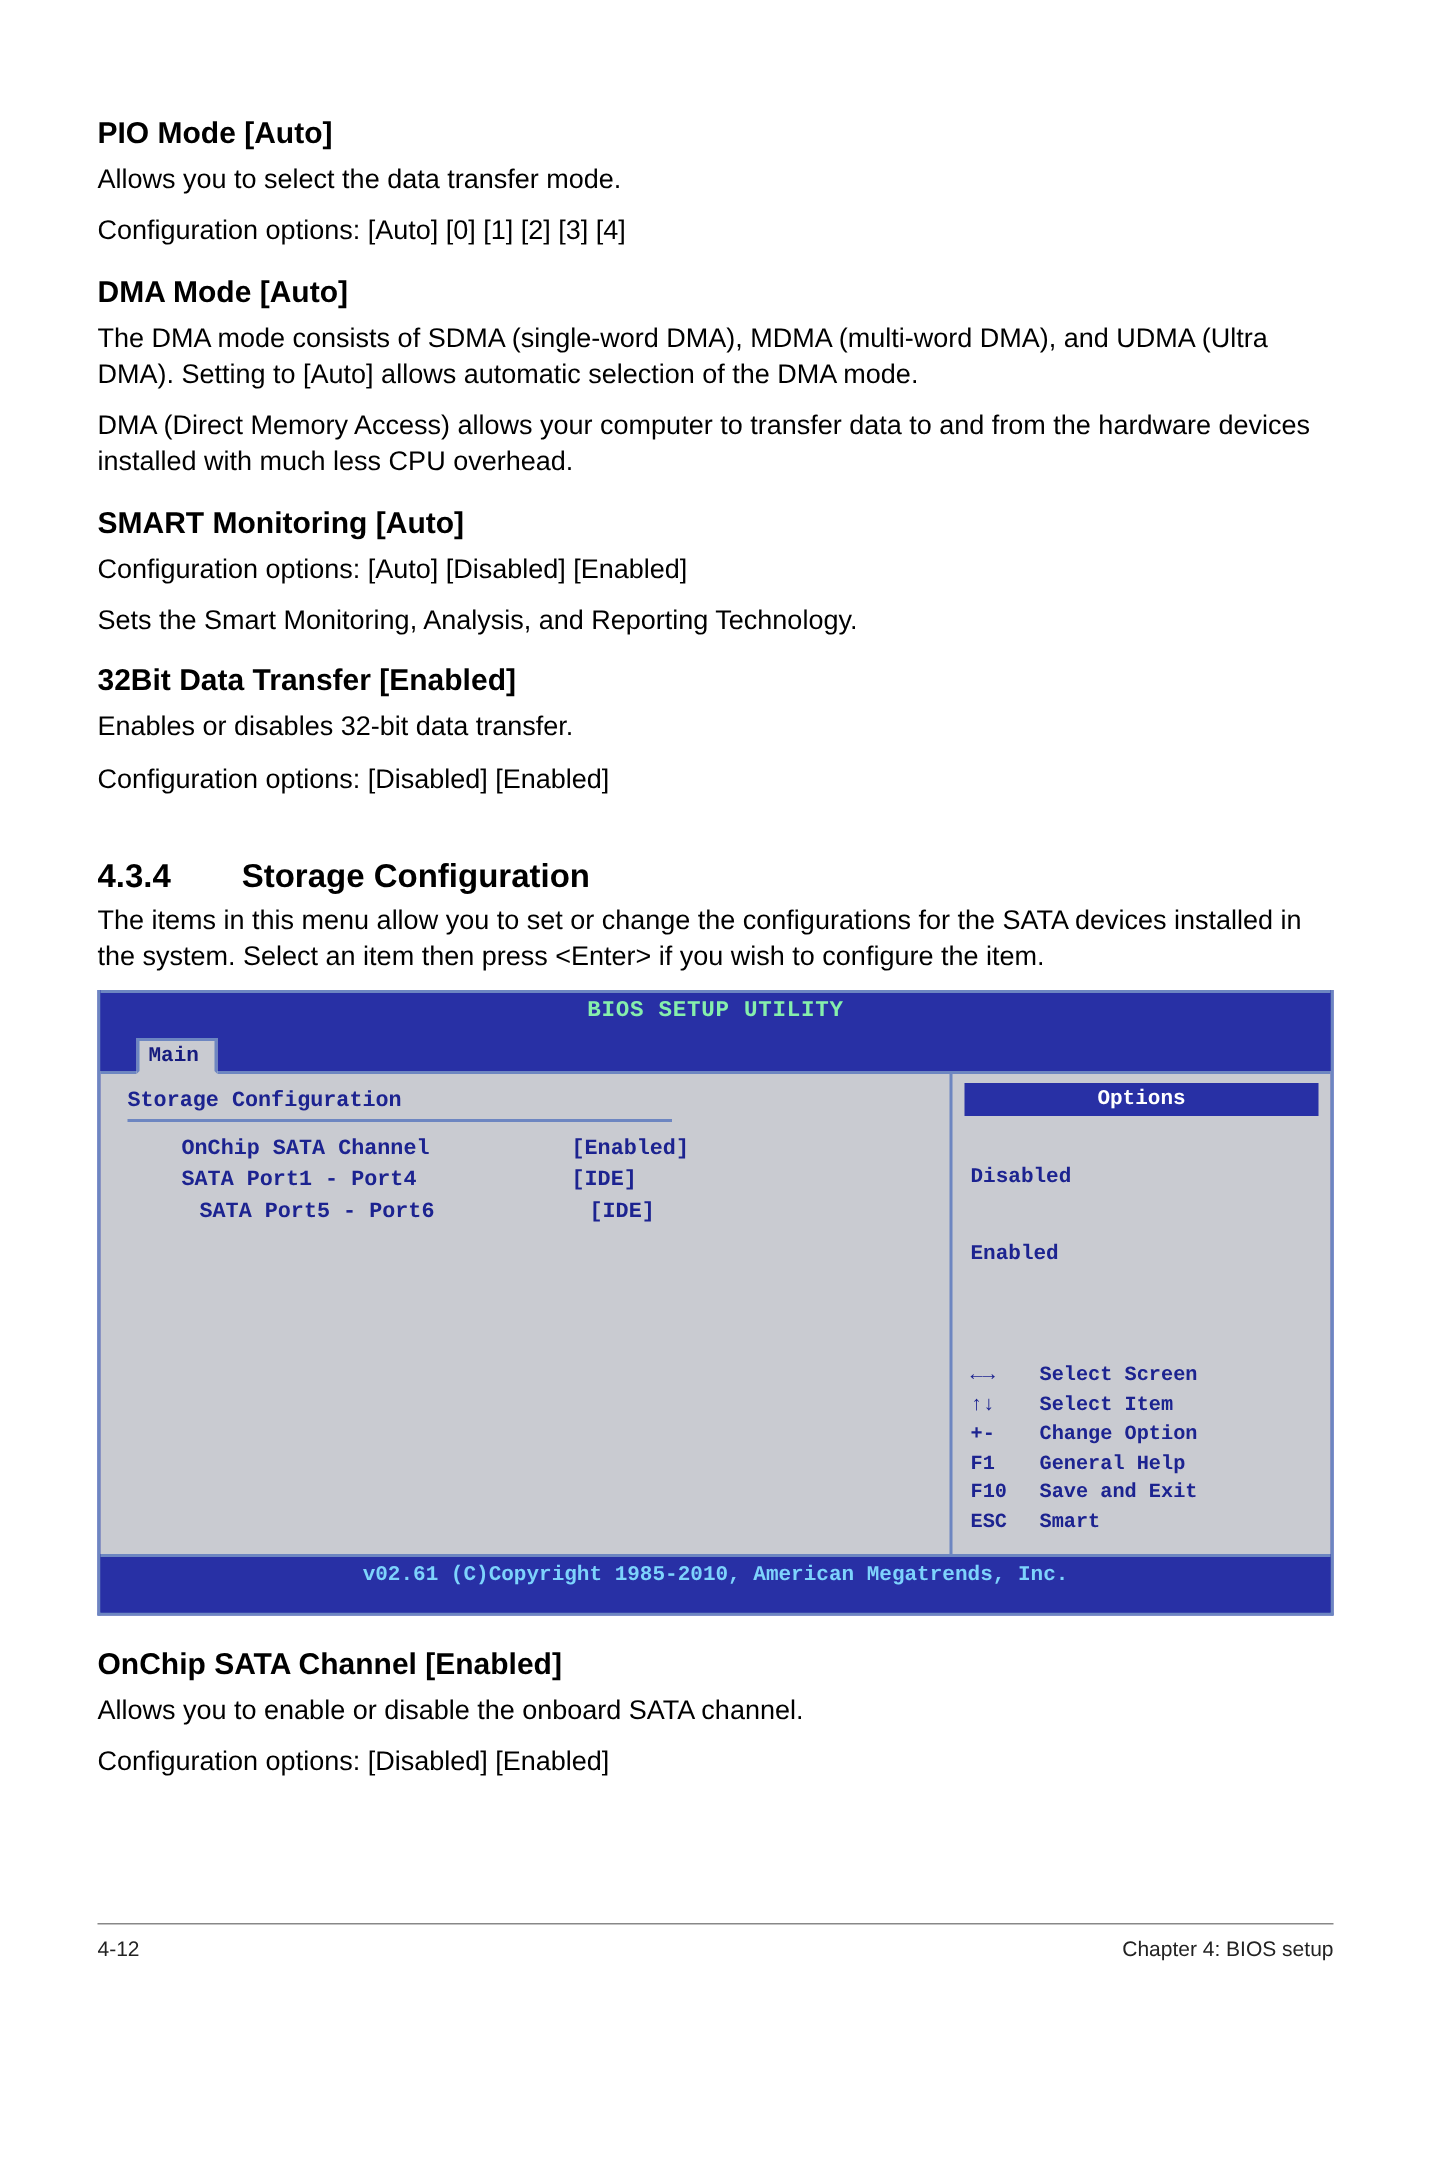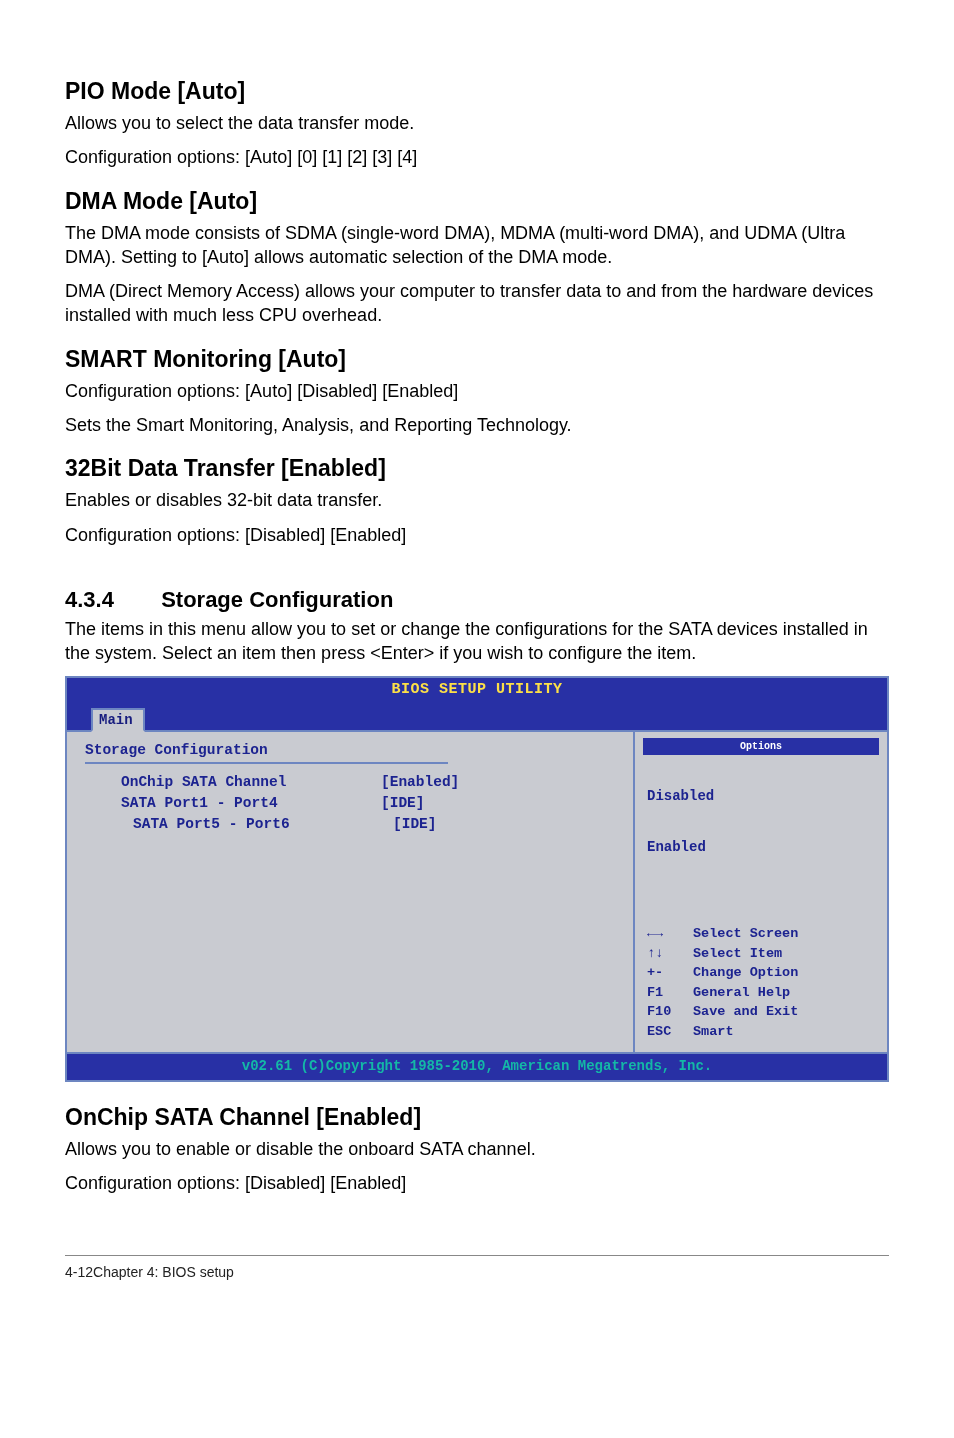--- a/index.html
+++ b/index.html
@@ -8,21 +8,21 @@
     font-family: Arial, Helvetica, sans-serif;
     color: #000;
     background: #fff;
     width: 954px;
   }
   .page {
     padding: 60px 65px 30px 65px;
     box-sizing: border-box;
   }
   h2.subhead {
-    font-size: 23px;
+    font-size: 20px;
     font-weight: bold;
     margin: 18px 0 6px 0;
   }
   p.body {
     font-size: 18px;
     line-height: 1.35;
     margin: 4px 0 10px 0;
   }
   h2.sectionhead {
     font-size: 22px;
@@ -49,21 +49,21 @@
     height: 28px;
     background: #2830a5;
     border-top: 2px solid #6d86c1;
   }
   .bios-title {
     position: absolute;
     left: 50%;
     transform: translateX(-50%);
     top: 3px;
     font-weight: bold;
-    color: #fde047;
+    color: #86efac;
     font-size: 15px;
     letter-spacing: 0.5px;
   }
   .bios-tabrow {
     background: #2830a5;
     height: 24px;
     position: relative;
   }
   .bios-tab {
     position: absolute;
@@ -115,48 +115,49 @@
     flex-direction: column;
     justify-content: space-between;
     min-height: 300px;
   }
   .opts-title {
     background: #2830a5;
     color: #fff;
     text-align: center;
     padding: 3px 0;
     margin: -4px -4px 8px -4px;
-    font-size: 10px;
+    font-size: 14px;
   }
   .opts-list div {
     line-height: 1.45;
     color: #1c2390;
     margin-top: 31px;
   }
   .help-keys {
     margin-top: 24px;
     font-size: 13.5px;
     line-height: 1.45;
   }
   .help-keys .row { display: flex; }
   .help-keys .k { width: 46px; }
   .bios-footer {
     background: #2830a5;
-    color: #14b8a6;
+    color: #7dd3fc;
     font-weight: bold;
     text-align: center;
-    padding: 4px 0 6px 0;
+    padding: 4px 0 17px 0;
     font-size: 14px;
     border-top: 2px solid #6d86c1;
   }
 
   .page-footer {
     display: flex;
+    justify-content: space-between;
     border-top: 1px solid #888;
-    margin-top: 60px;
+    margin-top: 96px;
     padding-top: 8px;
     font-size: 14px;
     color: #222;
   }
 </style>
 </head>
 <body>
 
 <div class="page">
 

